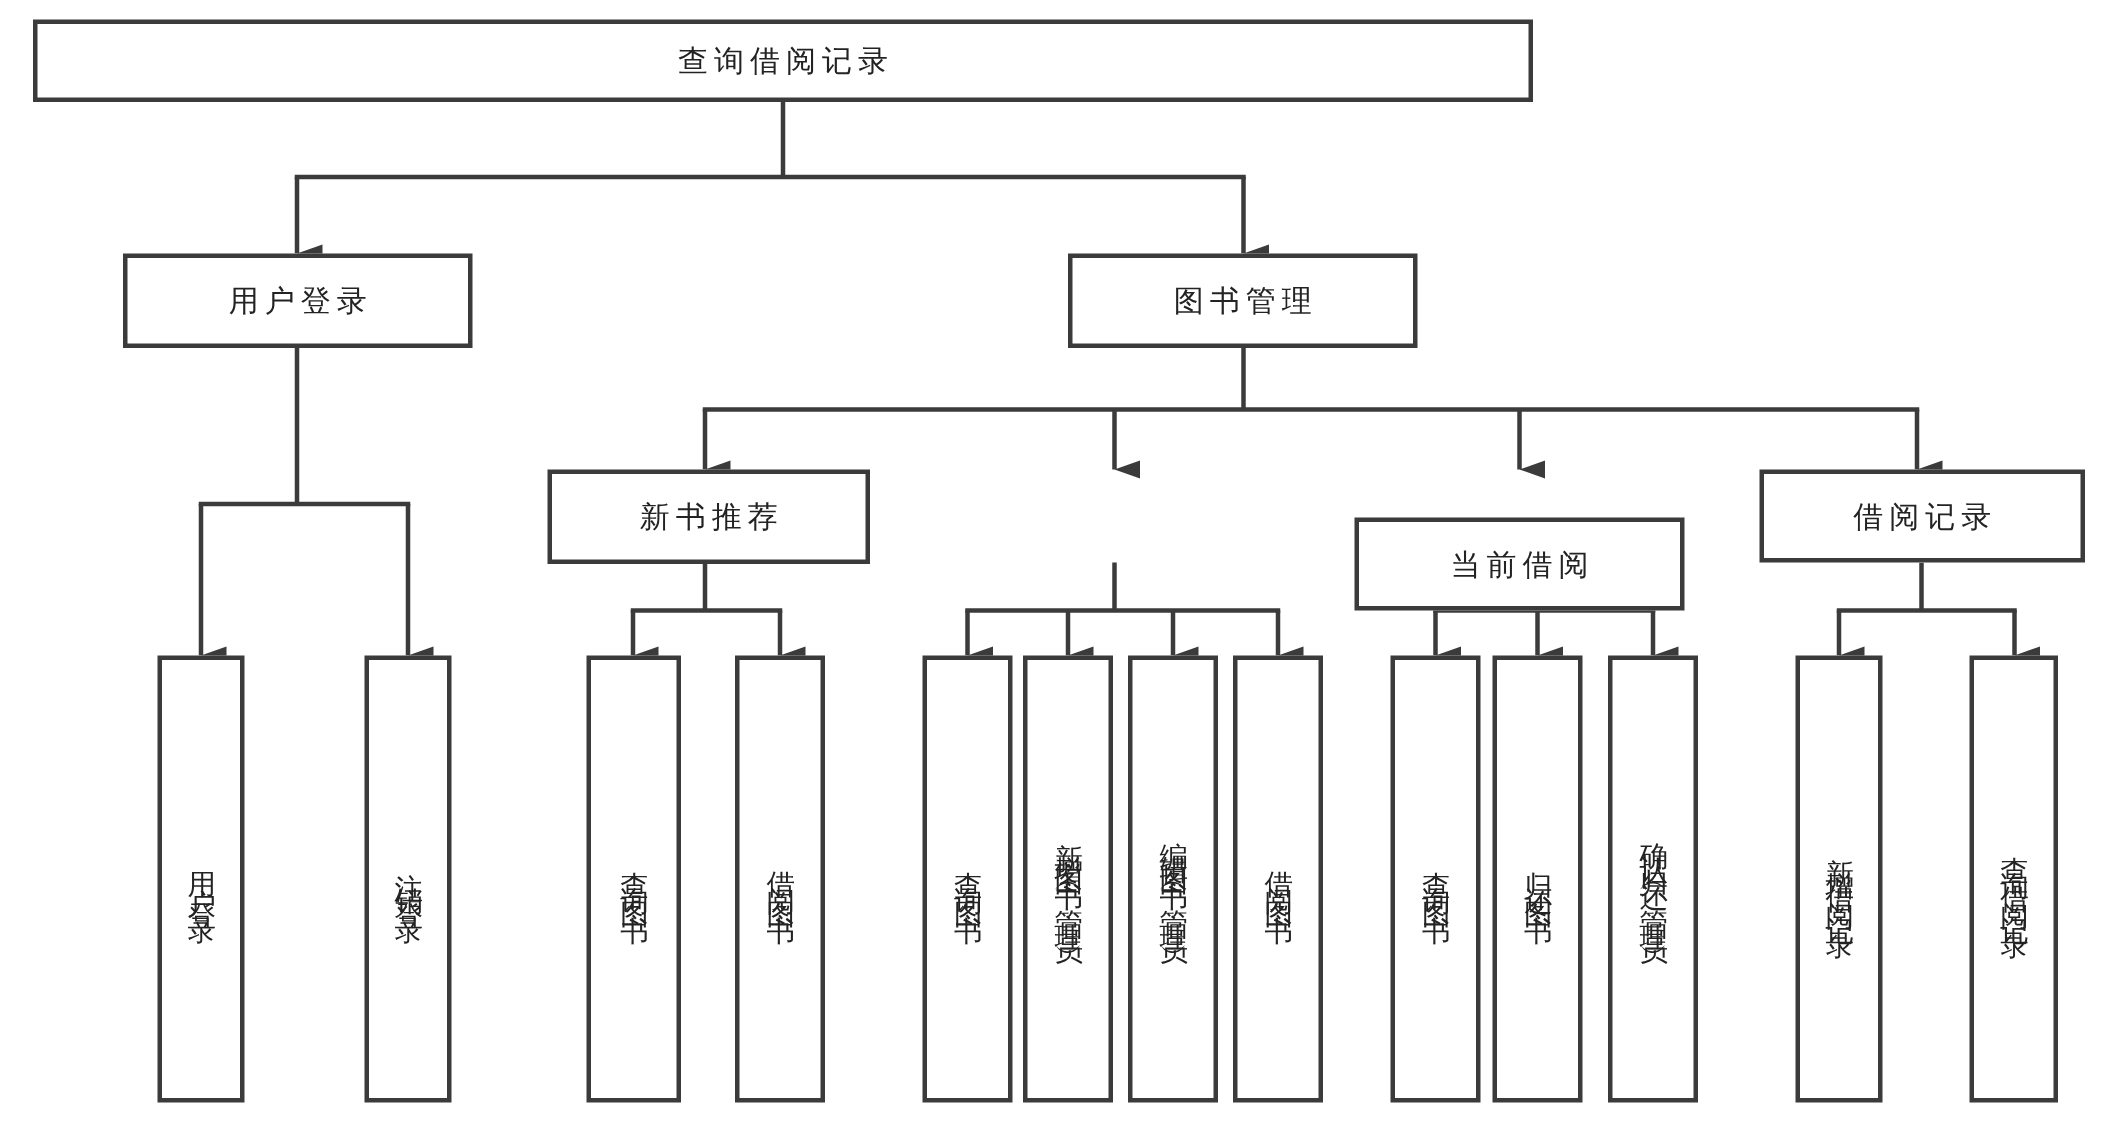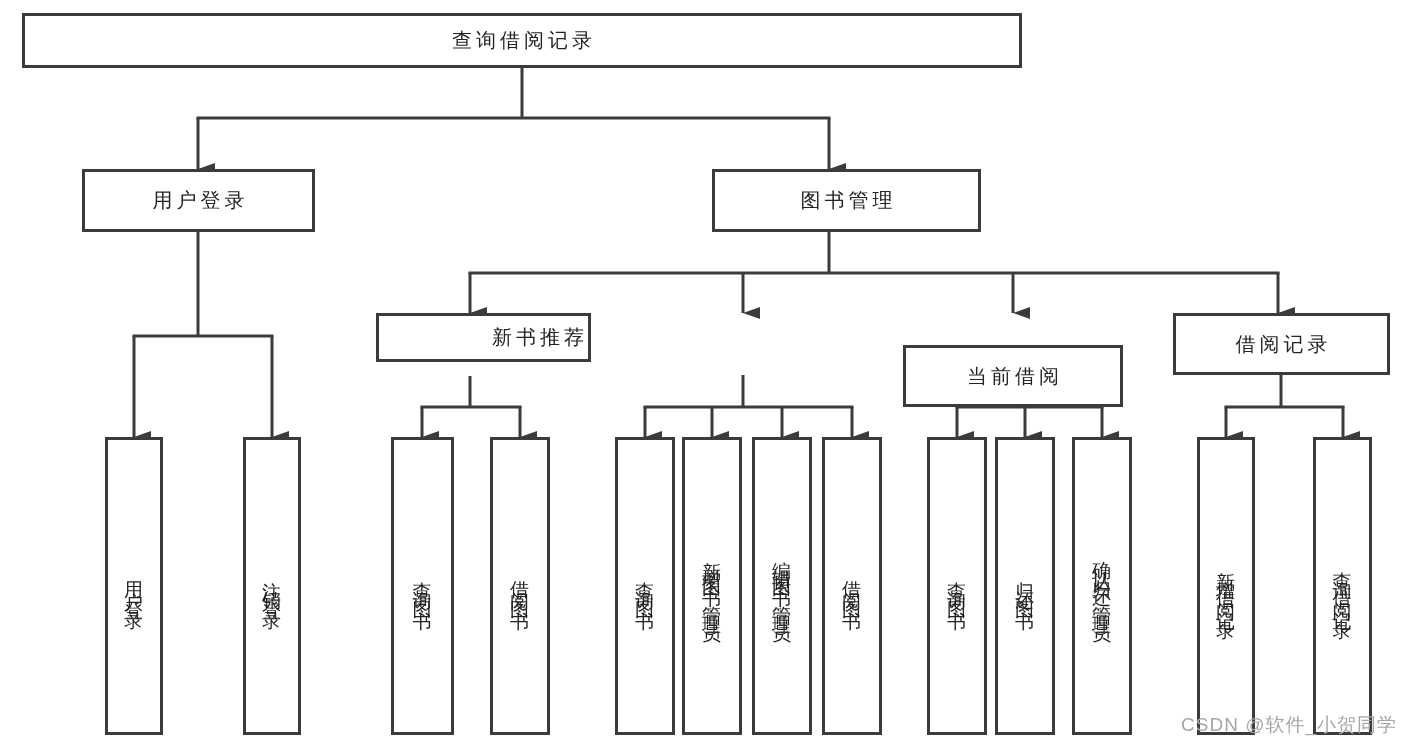--- a/index.html
+++ b/index.html
@@ -40,22 +40,22 @@
     text-orientation:mixed;
     letter-spacing:10px;
     text-indent:0;
     font-size:19px;
     line-height:1;
   }
   .leaf span{display:block;}
   
   .n-root          {left:22px;  top:13px;  width:1000px; height:55px;}
   .n-user-login    {left:82px;  top:169px; width:233px;  height:63px;}
-  .n-book-mgmt     {left:712px; top:169px; width:269px;  height:63px;}
-  .n-new-book      {left:376px; top:313px; width:215px;  height:49px;justify-content:flex-end;}
+  .n-book-mgmt     {left:712px; top:169px; width:233px;  height:63px;}
+  .n-new-book      {left:365px; top:313px; width:215px;  height:63px;}
   .n-book-borrow   {left:633px; top:313px; width:220px;  height:62px;}
   .n-cur-borrow    {left:903px; top:313px; width:220px;  height:62px;margin-top:32px;}
   .n-borrow-record {left:1173px;top:313px; width:217px;  height:62px;}
   .lf1 {left:105px; top:437px; width:58px; height:298px;}
   .lf2 {left:243px; top:437px; width:58px; height:298px;}
   .lf3 {left:391px; top:437px; width:63px; height:298px;}
   .lf4 {left:490px; top:437px; width:60px; height:298px;}
   .lf5 {left:615px; top:437px; width:60px; height:298px;}
   .lf6 {left:682px; top:437px; width:60px; height:298px;}
   .lf7 {left:752px; top:437px; width:60px; height:298px;}
@@ -188,15 +188,14 @@
     <span style="letter-spacing: 9px;">确认归还（管理员）</span>
   </div>
 
   <div class="box leaf lf12">
     <span>新增借阅记录</span>
   </div>
   <div class="box leaf lf13">
     <span>查询借阅记录</span>
   </div>
 
-  <div class="watermark">CSDN @软件_小贺同学</div>
 
 </div>
 
 </body></html>

